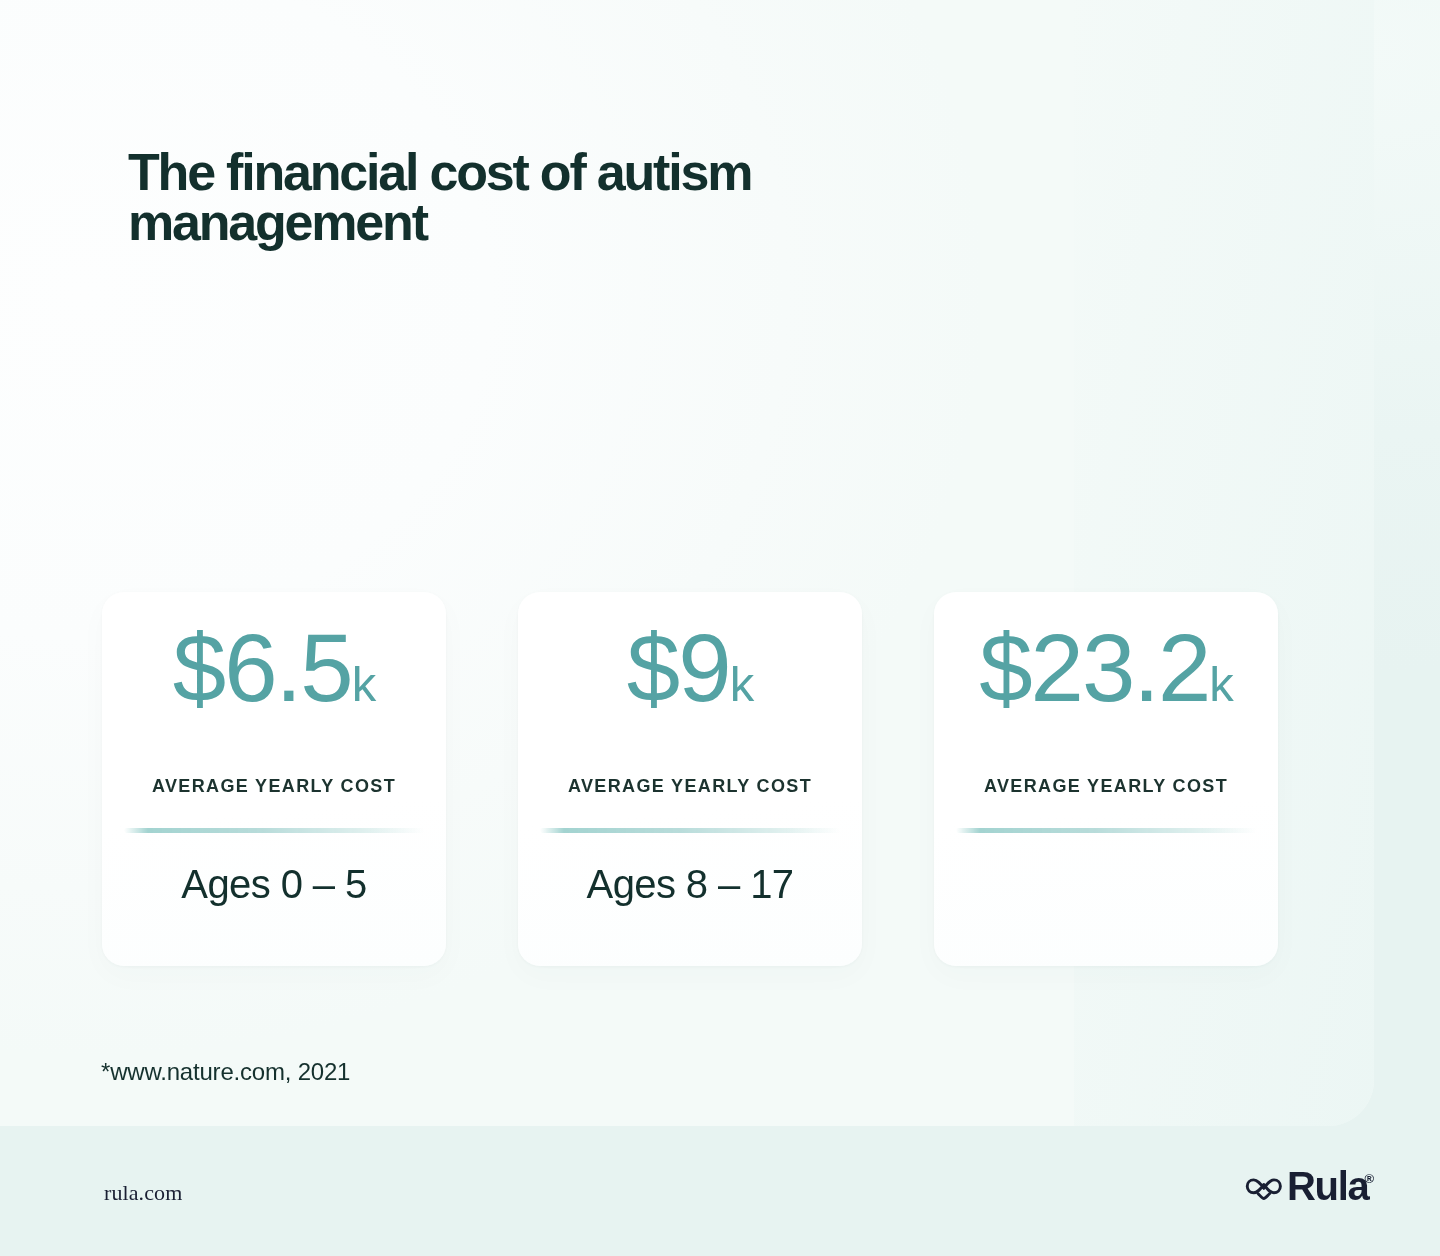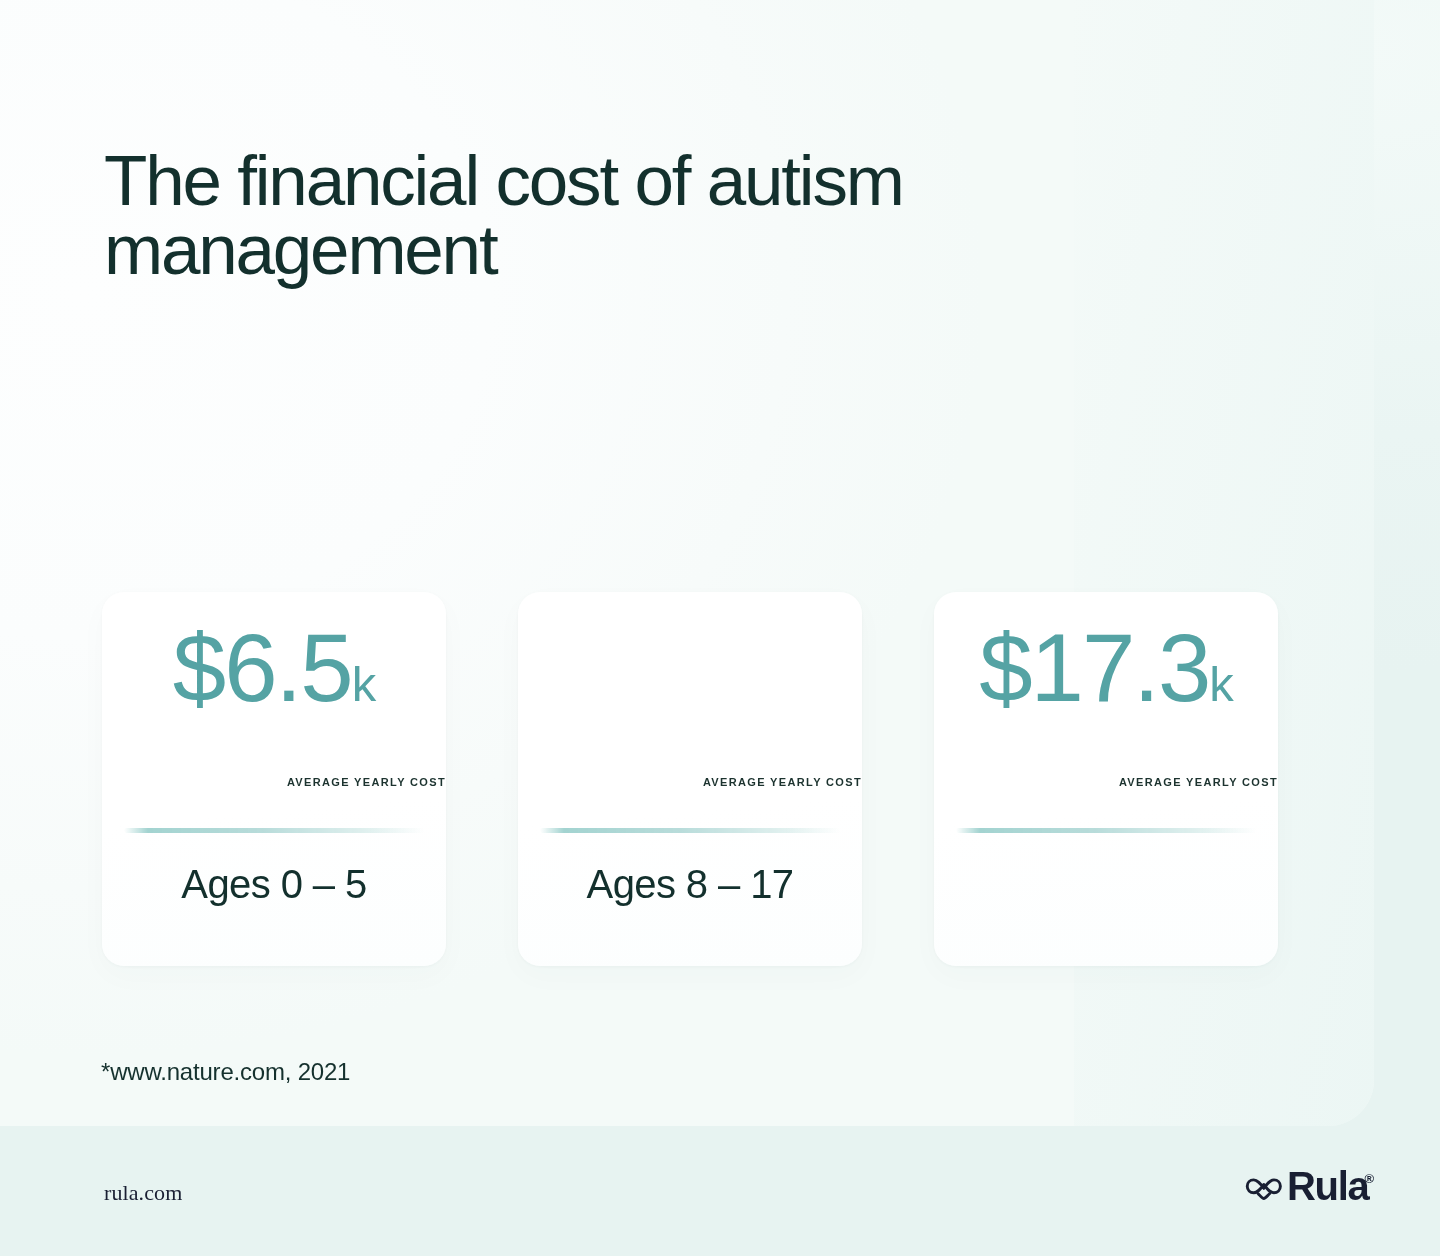--- a/index.html
+++ b/index.html
@@ -32,26 +32,26 @@
     position:absolute;
     right:0; top:0; bottom:0; width:300px;
     background:linear-gradient(100deg, rgba(236,247,245,0) 0%, rgba(233,245,243,.75) 100%);
     border-radius:0 0 46px 0;
     pointer-events:none;
   }
 
   
   .headline {
     position:absolute;
-    left:104px; top:147px;
+    left:128px; top:147px;
     width:880px;
     color:#13302d;
-    font-size:71px;
+    font-size:52px;
     line-height:.97;
-    font-weight:400;
+    font-weight:700;
     letter-spacing:-2.2px;
   }
 
   .subhead {
     position:absolute;
     left:112px; top:378px;
     width:1000px;
     color:#2d5450;
     font-size:38px;
     line-height:1.55;
@@ -88,23 +88,23 @@
     white-space:nowrap;
   }
   .stat-value .unit {
     font-size:49px;
     letter-spacing:-1px;
   }
 
   .stat-label {
     position:absolute;
     top:184px; left:0; right:0;
-    text-align:right;
+    text-align:center;
     color:#1c332f;
-    font-size:11px;
+    font-size:18px;
     font-weight:700;
     letter-spacing:1.35px;
     white-space:nowrap;
   }
 
   .divider {
     position:absolute;
     top:236px; left:22px; right:22px;
     height:5px;
     border-radius:3px;
@@ -186,28 +186,31 @@
     <div class="card">
       <div class="stat-value">
         <span>$6.5</span><span class="unit">k</span>
       </div>
       <div class="stat-label">AVERAGE YEARLY COST</div>
       <div class="divider"></div>
       <div class="stat-ages">Ages 0 – 5</div>
     </div>
 
     <div class="card">
+      <div class="stat-value">
+        <span>$9</span><span class="unit">k</span>
+      </div>
       <div class="stat-label">AVERAGE YEARLY COST</div>
       <div class="divider"></div>
       <div class="stat-ages">Ages 8 – 17</div>
     </div>
 
     <div class="card">
       <div class="stat-value">
-        <span>$17.3</span><span class="unit">k</span>
+        <span>$23.2</span><span class="unit">k</span>
       </div>
       <div class="stat-label">AVERAGE YEARLY COST</div>
       <div class="divider"></div>
     </div>
 
   </div>
 
   <div class="source">*www.nature.com, 2021</div>
 
   <div class="footer-url">rula.com</div>

